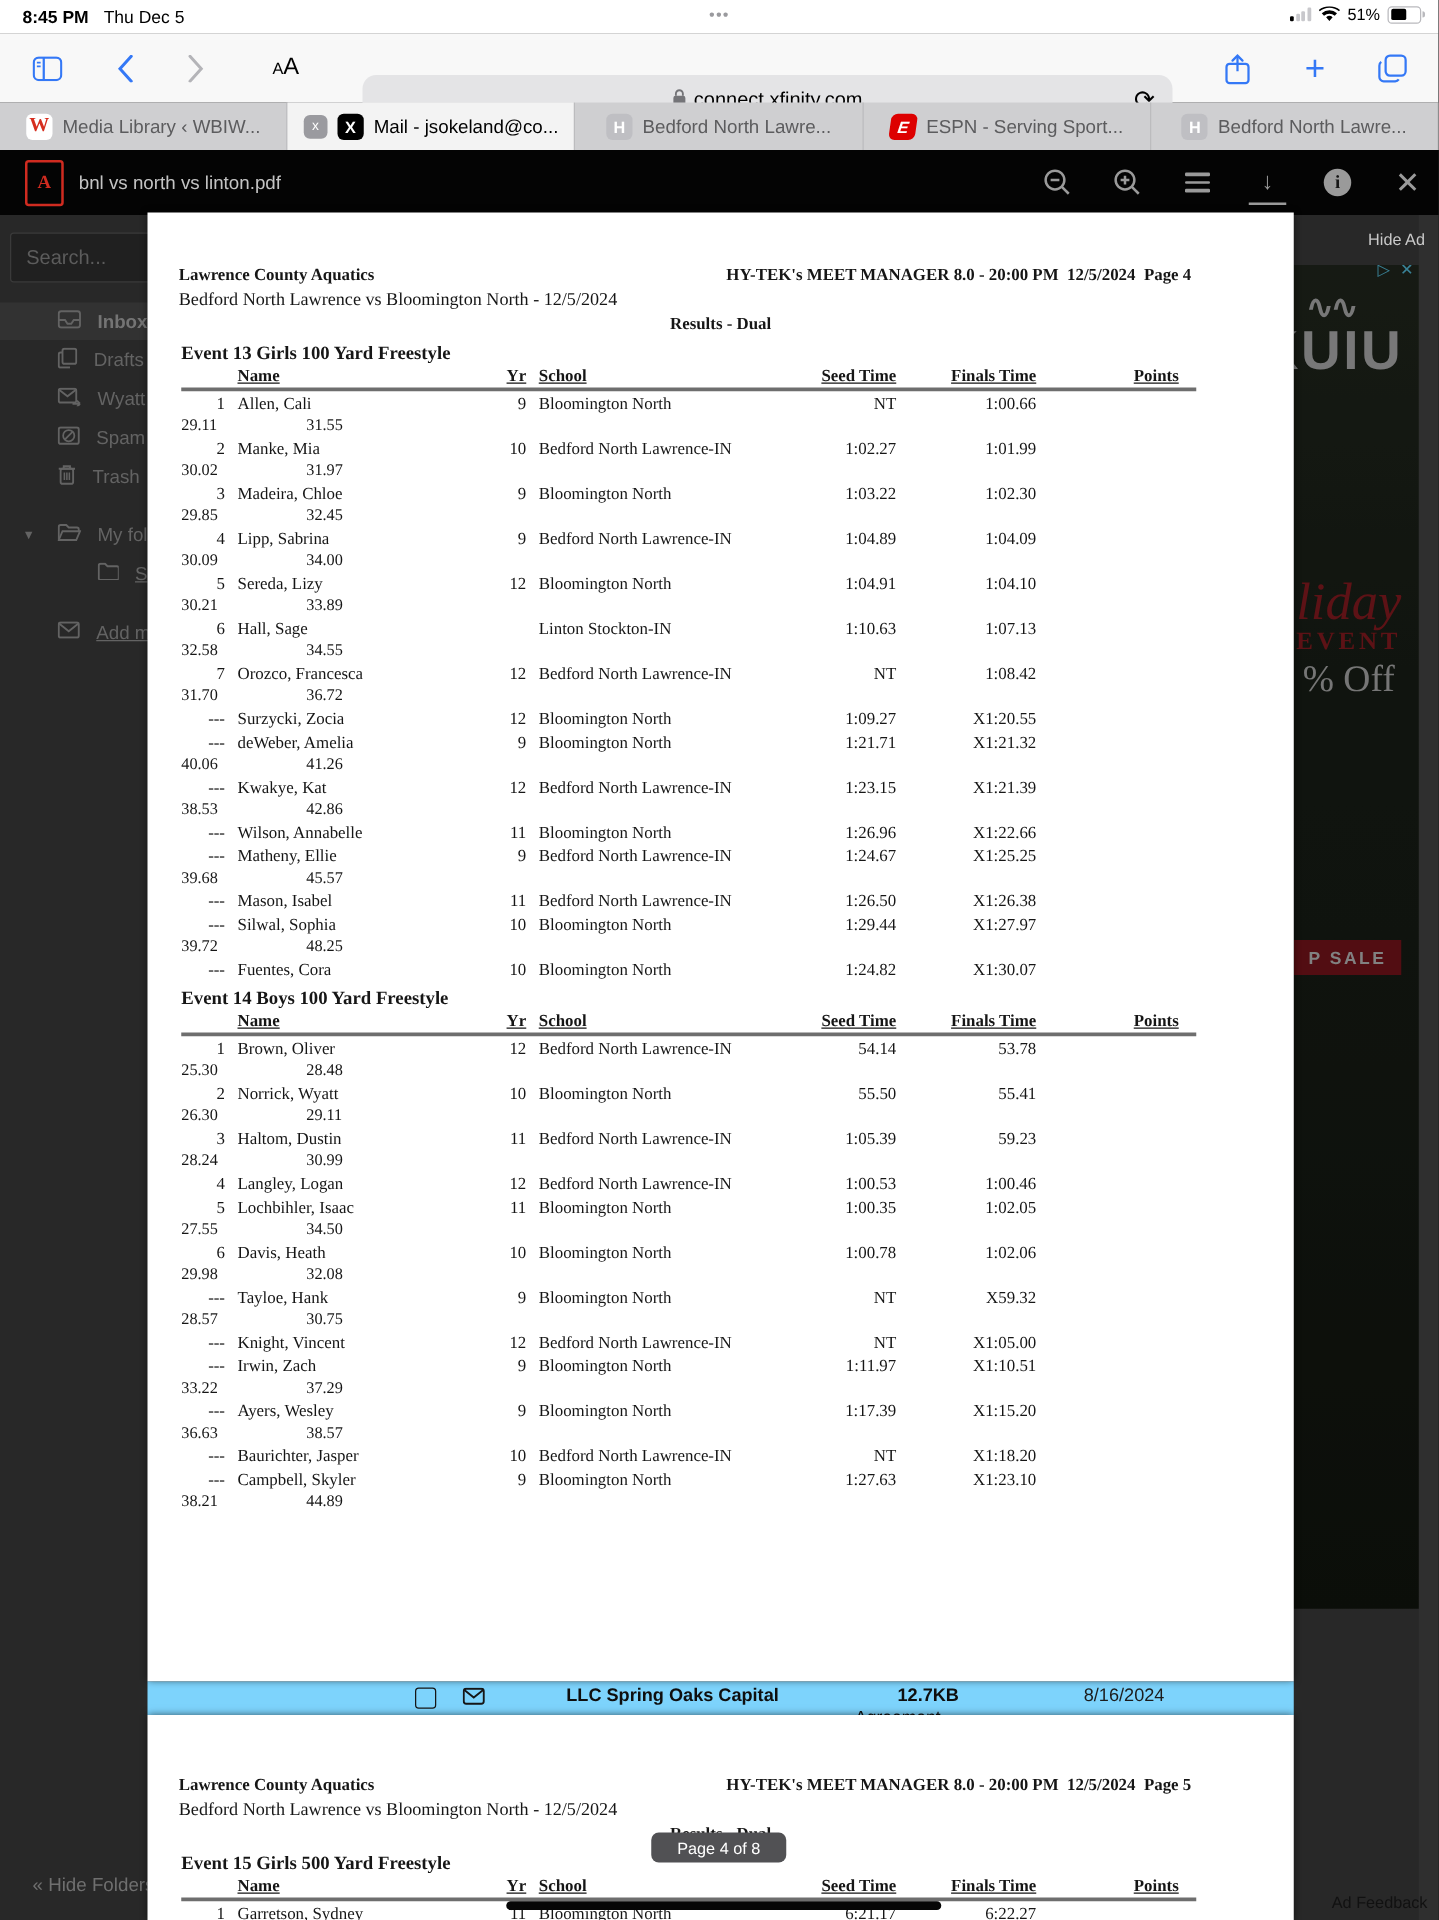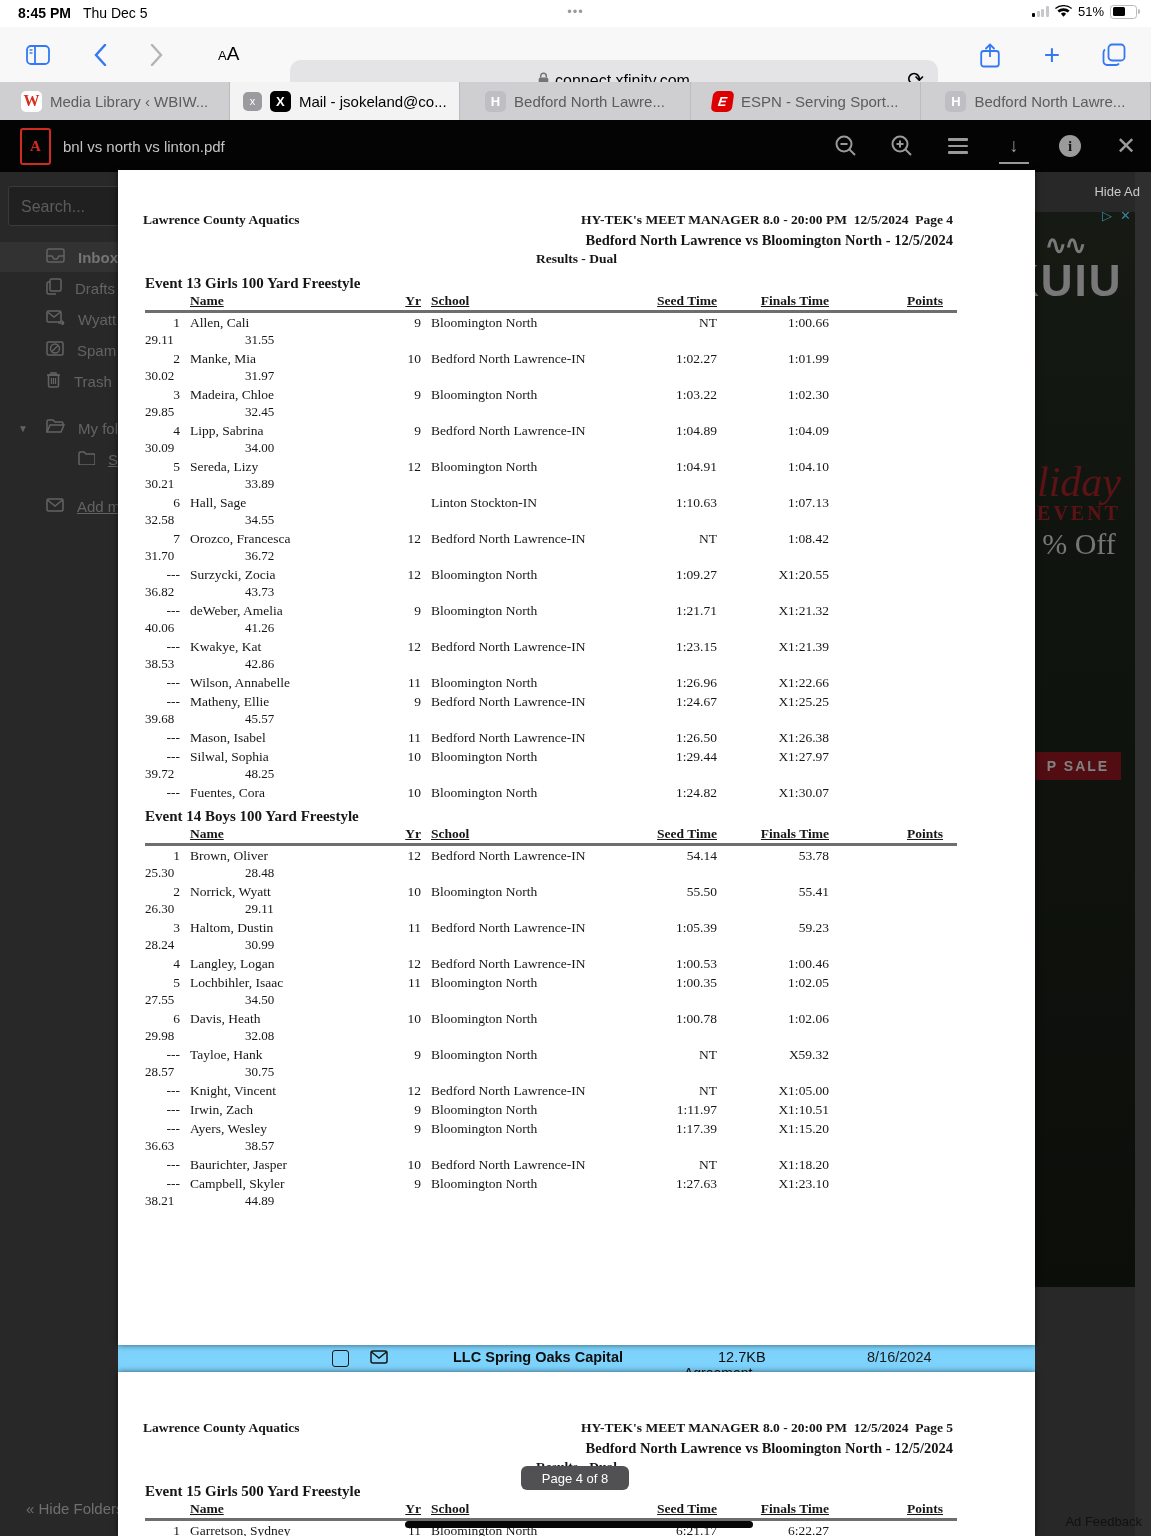--- a/index.html
+++ b/index.html
@@ -64,21 +64,21 @@
   .side-item .tri{position:absolute;left:18px;font-size:10px;color:#636363;}
   .side-item.und .lbl{text-decoration:underline;}
   .side-item svg{flex:0 0 auto;}
   .hide-folders{position:absolute;left:26px;top:1500px;color:#6f6f6f;font-size:15px;width:92px;overflow:hidden;white-space:nowrap;}
   
   .email-strip{position:absolute;left:118px;top:1345px;width:917px;height:27px;background:#7dd3fc;color:#0e0e0e;overflow:hidden;}
   .es-check{position:absolute;left:214px;top:5px;width:15px;height:15px;border:1.5px solid #161616;border-radius:3px;}
   .es-env{position:absolute;left:252px;top:5px;}
   .es-sender{position:absolute;left:335px;top:4px;font-size:14.5px;font-weight:bold;}
   .es-subj{position:absolute;left:566px;top:20px;font-size:14px;}
-  .es-size{position:absolute;left:600px;top:4px;font-size:14.5px;font-weight:normal;}
+  .es-size{position:absolute;left:600px;top:4px;font-size:14.5px;font-weight:bold;}
   .es-date{position:absolute;left:749px;top:4px;font-size:14.5px;color:#1c1c1c;}
   
   .hide-ad{position:absolute;right:11px;top:184px;color:#c9c9c9;font-size:13px;}
   .ad{position:absolute;left:1035px;top:212px;width:100px;height:1075px;overflow:hidden;
       background:linear-gradient(180deg,#23291f 0%,#1a2018 30%,#171d15 60%,#12160f 100%);}
   .ad-dim{position:absolute;inset:0;background:rgba(0,0,0,0.35);}
   .ad-top{position:absolute;right:4px;top:-4px;color:#58c7e8;font-size:13px;display:flex;gap:8px;}
   .ad-logo{position:absolute;left:-28px;top:18px;color:#b9b9b9;text-align:center;font-weight:bold;}
   .ad-antler{font-size:26px;letter-spacing:-2px;}
   .ad-brand{font-size:44px;letter-spacing:2px;line-height:40px;}
@@ -91,21 +91,21 @@
   .ad-right-strip{position:absolute;left:1135px;top:172px;width:16px;bottom:0;background:#2f2f2f;}
   .ad-feedback{position:absolute;right:9px;top:1514px;color:#111;font-size:13px;}
   
   .pdf-page{position:absolute;left:118px;width:917px;background:#fff;color:#161616;
             font-family:"Liberation Serif",serif;overflow:hidden;box-shadow:0 0 6px rgba(0,0,0,.6);}
   #page4{top:170px;height:1175px;}
   #page5{top:1372px;height:164px;}
   .p-head{position:relative;margin:42px 82px 0 25px;height:18px;font-size:13.5px;font-weight:bold;}
   .p-org{position:absolute;left:0;top:0;}
   .p-meta{position:absolute;right:0;top:0;white-space:pre;}
-  .p-title{text-align:right;font-weight:bold;font-size:14.5px;margin:2px 82px 0 25px;}
+  .p-title{text-align:left;font-weight:normal;font-size:14.5px;margin:2px 82px 0 25px;}
   .p-sub{text-align:center;font-weight:bold;font-size:13.5px;margin-top:2px;}
   .events{margin-left:27px;width:812px;margin-top:8px;}
   .event-title{font-weight:bold;font-size:15px;margin-top:6px;}
   .row-grid{display:grid;grid-template-columns:35px 205px 36px 200px 96px 112px 114px;font-size:13.5px;}
   .thead{font-weight:bold;border-bottom:3px solid #6e6e6e;height:17px;line-height:15px;margin-top:1px;}
   .thead span{text-decoration:underline;}
   .c-place{text-align:right;}
   .c-name,.c-school{padding-left:10px;box-sizing:border-box;overflow:hidden;white-space:nowrap;}
   .c-yr,.c-seed,.c-finals,.c-points{text-align:right;}
   .result-line{height:18px;line-height:17px;margin-top:1px;}
@@ -445,21 +445,20 @@
           <div class="splits"><span class="s1">31.70</span><span class="s2">36.72</span></div>
           <div class="row-grid result-line">
             <span class="c-place">---</span>
             <span class="c-name">Surzycki, Zocia</span>
             <span class="c-yr">12</span>
             <span class="c-school">Bloomington North</span>
             <span class="c-seed">1:09.27</span>
             <span class="c-finals">X1:20.55</span>
             <span class="c-points"></span>
           </div>
-          <div class="splits"><span class="s1">36.82</span><span class="s2">43.73</span></div>
           <div class="row-grid result-line">
             <span class="c-place">---</span>
             <span class="c-name">deWeber, Amelia</span>
             <span class="c-yr">9</span>
             <span class="c-school">Bloomington North</span>
             <span class="c-seed">1:21.71</span>
             <span class="c-finals">X1:21.32</span>
             <span class="c-points"></span>
           </div>
           <div class="splits"><span class="s1">40.06</span><span class="s2">41.26</span></div>
@@ -612,20 +611,21 @@
           </div>
           <div class="row-grid result-line">
             <span class="c-place">---</span>
             <span class="c-name">Irwin, Zach</span>
             <span class="c-yr">9</span>
             <span class="c-school">Bloomington North</span>
             <span class="c-seed">1:11.97</span>
             <span class="c-finals">X1:10.51</span>
             <span class="c-points"></span>
           </div>
+          <div class="splits"><span class="s1">33.22</span><span class="s2">37.29</span></div>
           <div class="row-grid result-line">
             <span class="c-place">---</span>
             <span class="c-name">Ayers, Wesley</span>
             <span class="c-yr">9</span>
             <span class="c-school">Bloomington North</span>
             <span class="c-seed">1:17.39</span>
             <span class="c-finals">X1:15.20</span>
             <span class="c-points"></span>
           </div>
           <div class="splits"><span class="s1">36.63</span><span class="s2">38.57</span></div>

